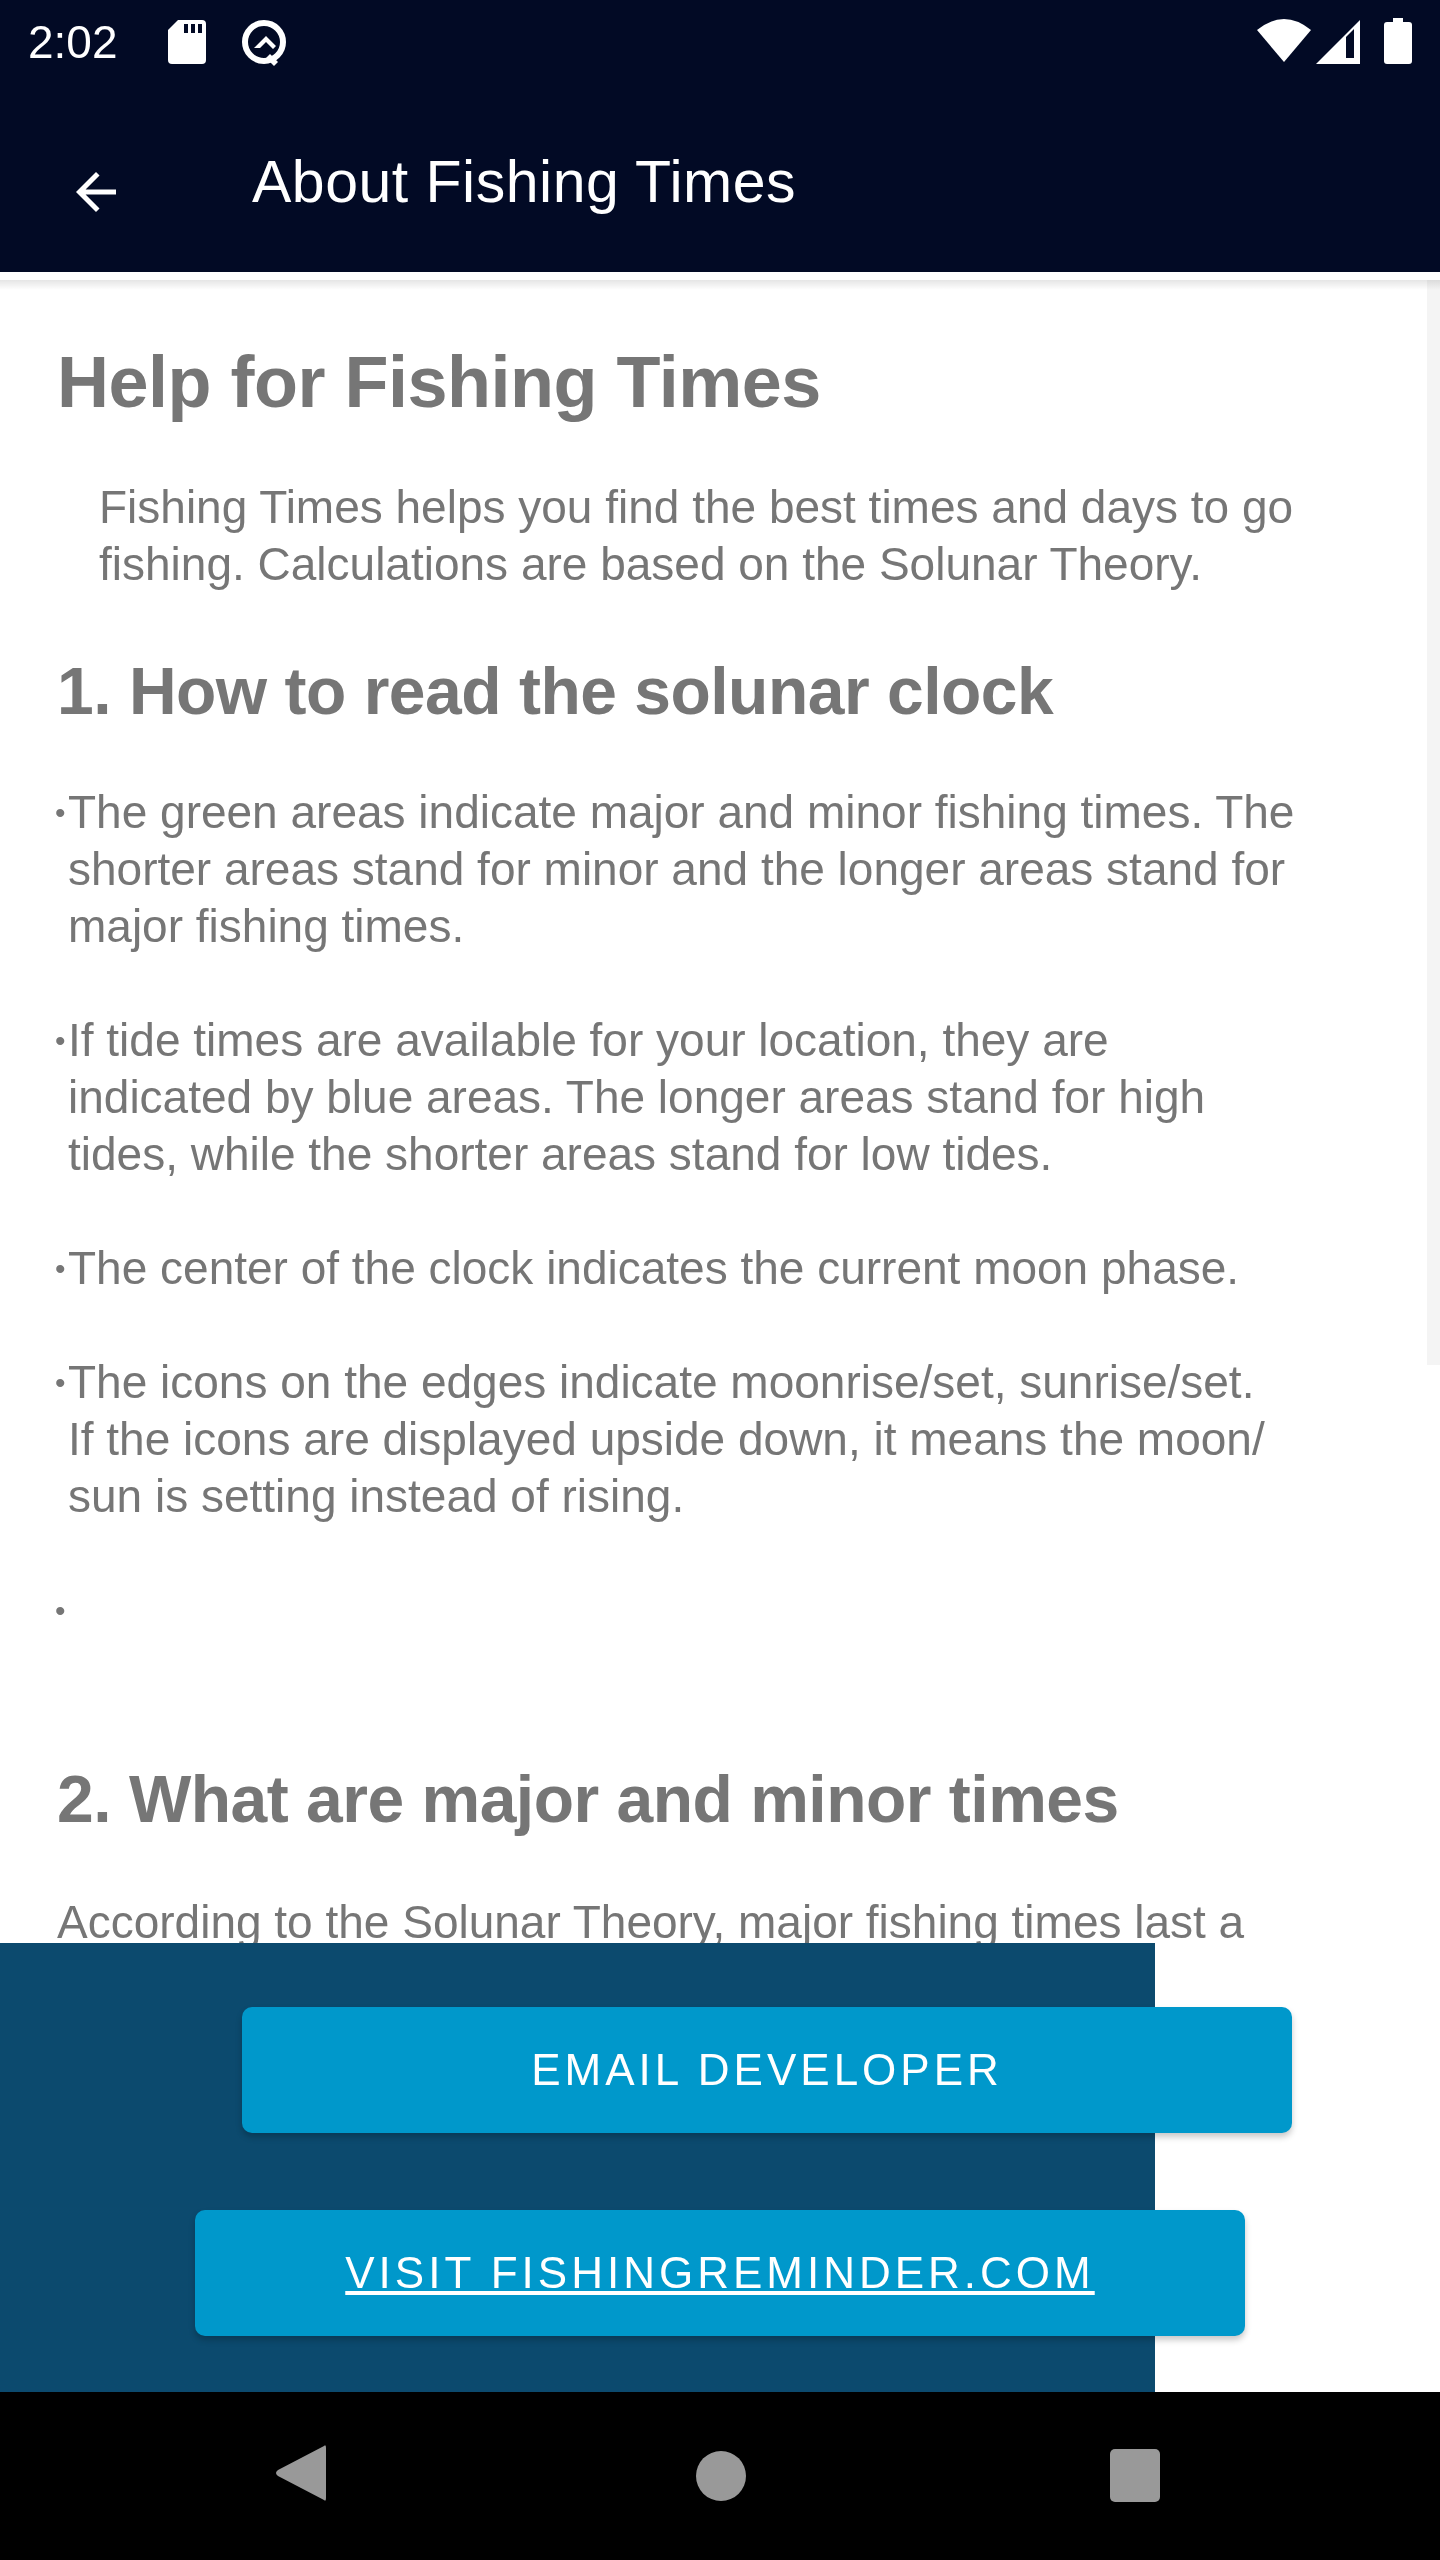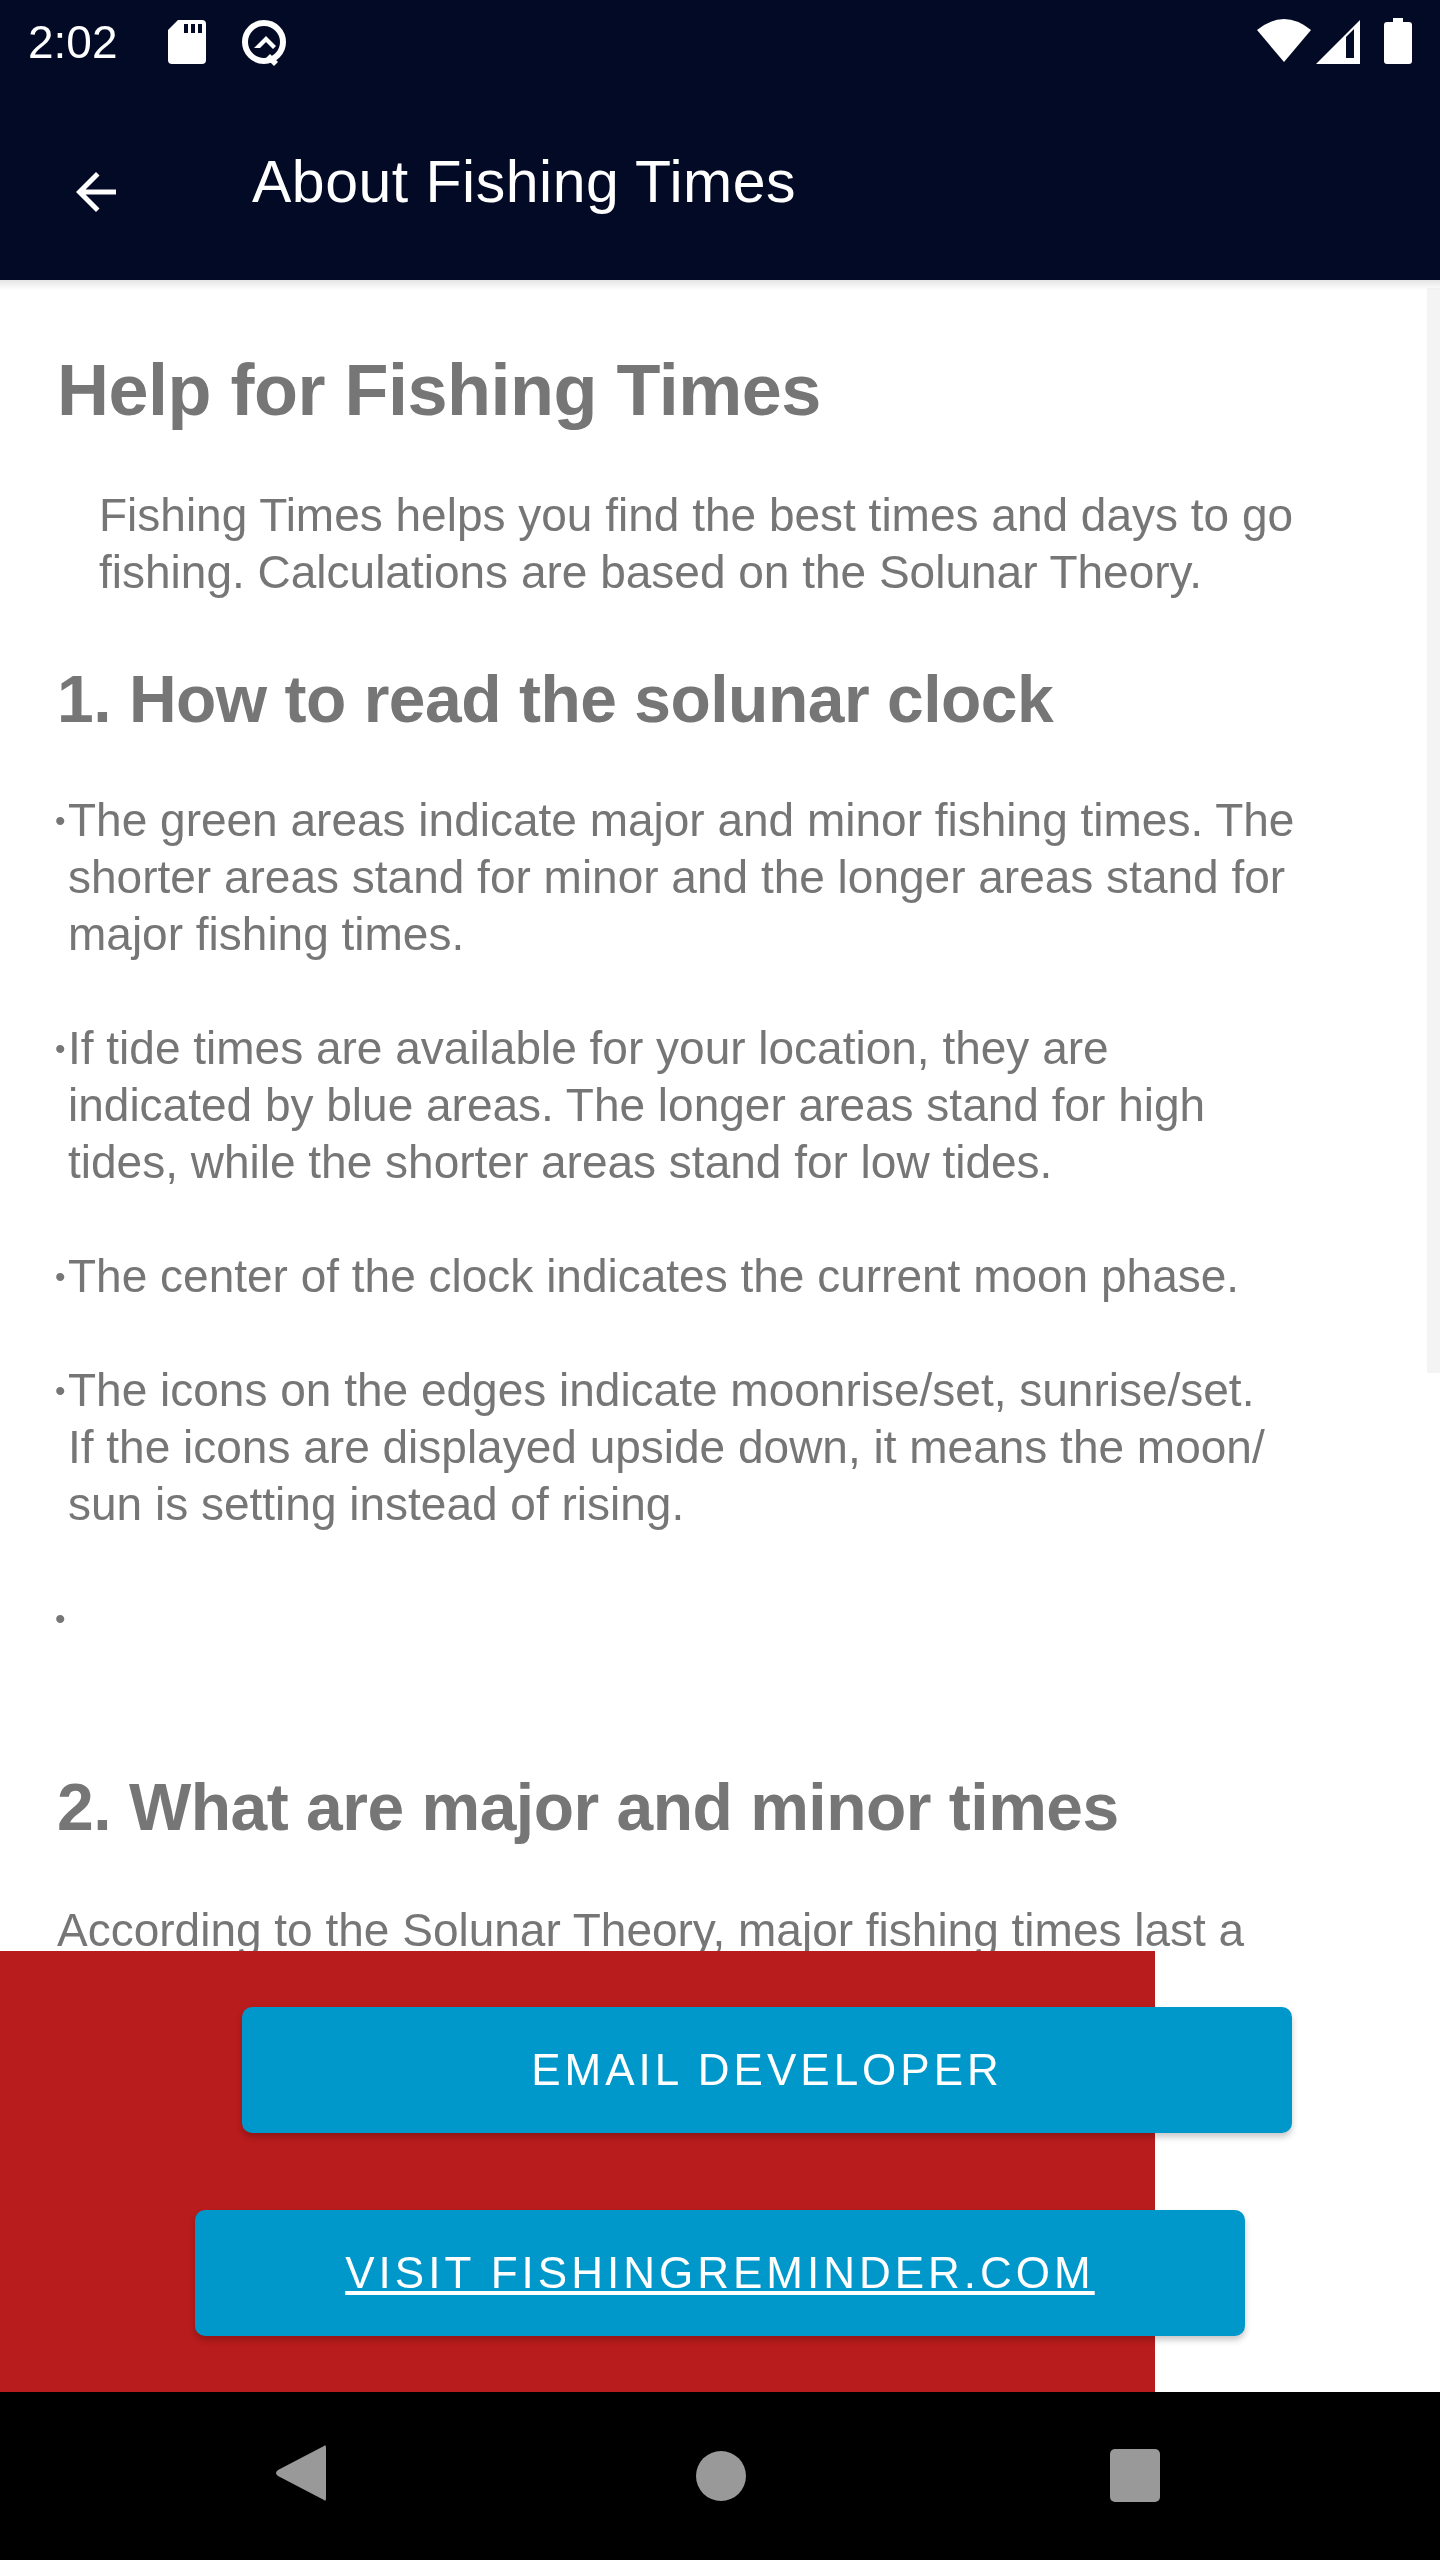--- a/index.html
+++ b/index.html
@@ -1,21 +1,21 @@
 <!DOCTYPE html>
 <html><head>
   <meta charset="utf-8">
   <style>
     * { margin: 0; padding: 0; box-sizing: border-box; }
     html, body {
       width: 1440px; height: 2560px; overflow: hidden;
       background: #ffffff;
       font-family: "Liberation Sans", "DejaVu Sans", sans-serif;
     }
-    .screen { position: relative; width: 1155px; height: 2560px; background: #b91c1c; }
+    .screen { position: relative; width: 1155px; height: 2560px; background: #0c4a6e; }
 
     
     .status-bar {
       position: absolute; left: 0; top: 0; width: 1440px; height: 84px;
       background: #020a25; color: #ffffff;
     }
     .status-time {
       position: absolute; left: 28px; top: 14px;
       font-size: 46px; line-height: 56px; letter-spacing: 0px;
       font-family: "Liberation Sans", sans-serif;
@@ -43,21 +43,21 @@
     }
     .back-button svg { width: 60px; height: 60px; }
     .app-title {
       position: absolute; left: 252px; top: 58px;
       color: #ffffff; font-size: 59px; line-height: 80px; font-weight: normal;
       letter-spacing: 0.5px;
     }
 
     
     .content {
-      position: absolute; left: 0; top: 280px; width: 1440px; height: 1671px;
+      position: absolute; left: 0; top: 272px; width: 1440px; height: 1671px;
       overflow: hidden; background: #ffffff; padding-left: 48px;
     }
     .scroll-thumb {
       position: absolute; right: 0; top: 8px; width: 13px; height: 1085px;
       background: #f4f4f4;
     }
     .doc { position: absolute; left: 57px; top: 0; width: 1330px; color: #767676; }
     .h1 {
       position: absolute; left: 0; top: 68px;
       font-size: 72px; line-height: 84px; font-weight: bold; white-space: nowrap;

